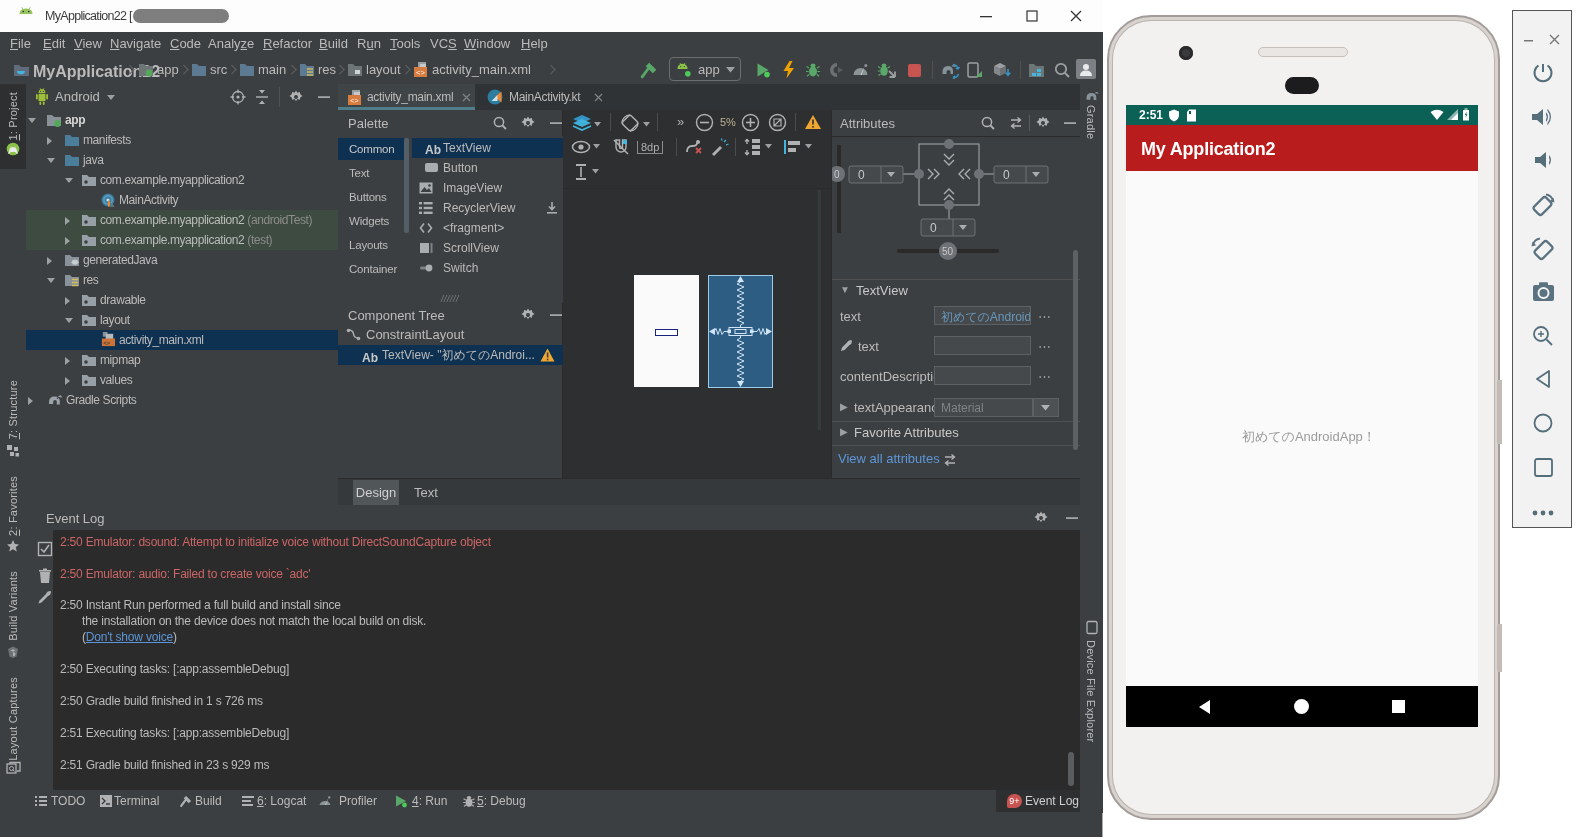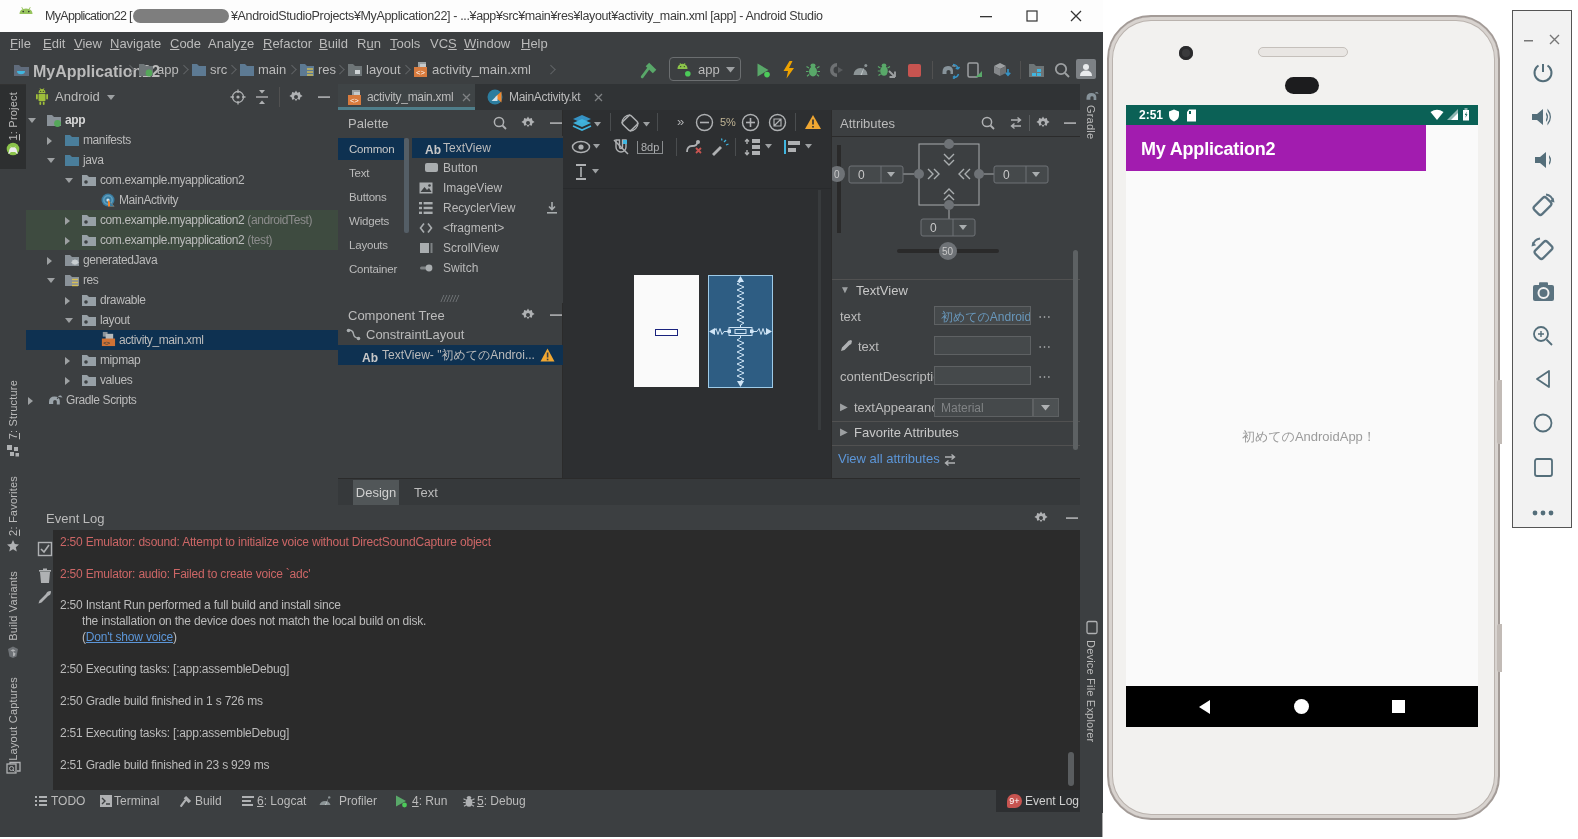--- a/index.html
+++ b/index.html
@@ -64,21 +64,20 @@
       <g fill="#97c45e">
           <path d="M4.5 7 Q4.5 3.5 7.5 2.2 L6.3 0.4 L7 0 L8.3 1.9 Q9.6 1.4 11 1.4 Q12.4 1.4 13.7 1.9 L15 0 L15.7 0.4 L14.5 2.2 Q17.5 3.5 17.5 7 Z"></path>
         </g>
       <g fill="#2b2b2b">
           <circle cx="8.2" cy="4.6" r="0.8"></circle>
           <circle cx="13.8" cy="4.6" r="0.8"></circle>
         </g>
     </svg>
     <span class="abs" style="left:45px;top:9px;color:#3b3b3b;font-size:12.5px;letter-spacing:-0.7px">MyApplication22 [</span>
     <span class="abs" style="left:133px;top:9px;width:96px;height:14px;background:#7e7e7e;border-radius:7px"></span>
-    <span class="abs" style="left:231px;top:9px;color:#3b3b3b;font-size:12.5px;letter-spacing:-0.35px">¥AndroidStudioProjects¥MyApplication22] - ...¥app¥src¥main¥res¥layout¥activity_main.xml [app] - Android Studio</span>
     <svg class="abs" style="left:976px;top:10px" width="20" height="12" viewBox="0 0 20 12">
         <rect x="4" y="6" width="12" height="1.3" fill="#333"></rect>
       </svg>
     <svg class="abs" style="left:1022px;top:6px" width="20" height="20" viewBox="0 0 20 20">
         <rect x="5" y="5" width="10" height="10" fill="none" stroke="#333" stroke-width="1.2"></rect>
       </svg>
     <svg class="abs" style="left:1066px;top:6px" width="20" height="20" viewBox="0 0 20 20">
         <path d="M5 5 L15 15 M15 5 L5 15" stroke="#333" stroke-width="1.3"></path>
       </svg>
   </div>
@@ -886,21 +885,21 @@
       </svg>
     <svg class="abs" style="left:320px;top:4px" width="13" height="12" viewBox="0 0 13 12">
         <path d="M12 0 V11 H1 Z" fill="#fff" opacity="0.55"></path>
         <path d="M12 4 V11 H5 Z" fill="#fff"></path>
       </svg>
     <svg class="abs" style="left:336px;top:3px" width="8" height="13" viewBox="0 0 8 13">
         <path d="M2.5 1.5 H5.5 V0.5 H2.5 Z M1 2 H7 V12.5 H1 Z" fill="#fff"></path>
         <path d="M4.8 3.5 L2.8 7 H4 L3.4 9.8 L5.5 6.2 H4.2 Z" fill="#0b6156"></path>
       </svg>
   </div>
-  <div class="abs" style="left:0;top:20px;width:300px;height:46px;background:#a21caf">
+  <div class="abs" style="left:0;top:20px;width:352px;height:46px;background:#b91c1c">
     <span class="abs" style="left:15px;top:14px;color:#fff;font-size:18px;font-weight:bold;letter-spacing:-0.2px">My Application2</span>
   </div>
   <span class="abs" style="left:116px;top:323px;color:#9b9b9b;font-size:13px">初めてのAndroidApp！</span>
   <div class="abs" style="left:0;top:581px;width:352px;height:41px;background:#000">
     <svg class="abs" style="left:71px;top:13px" width="15" height="16" viewBox="0 0 15 16">
         <path d="M13 1 L2 8 L13 15 Z" fill="#fff"></path>
       </svg>
     <span class="abs" style="left:168px;top:13px;width:15px;height:15px;border-radius:50%;background:#fff"></span>
     <span class="abs" style="left:266px;top:14px;width:13px;height:13px;background:#fff"></span>
   </div>

